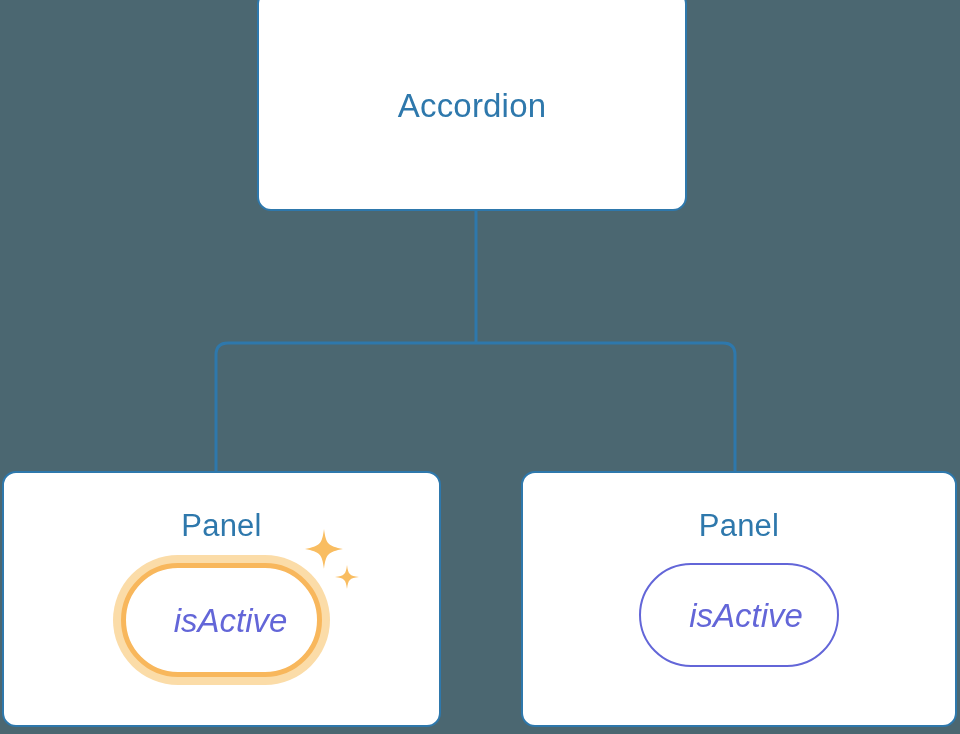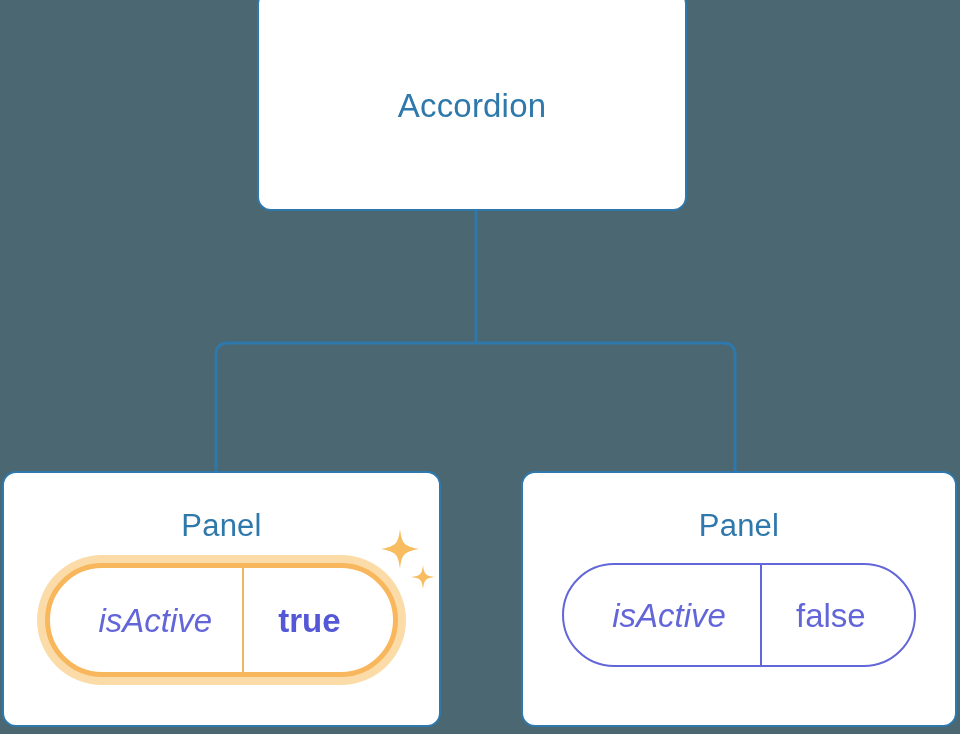--- a/index.html
+++ b/index.html
@@ -158,34 +158,32 @@
   <div class="node" id="node-root">
     <div class="node-title">Accordion</div>
   </div>
 
   <div class="node panel-card" id="node-panel-left">
     <div class="node-title">Panel</div>
 
     <div class="pill-wrap is-highlight">
       <div class="pill">
         <div class="cell cell-key">isActive</div>
-        <div class="cell cell-val">true</div>
       </div>
 
       <svg class="sparkles" viewBox="0 0 64 72">
         <path d="M 24 4 C 26 19 28 21 43 24 C 28 27 26 29 24 44 C 22 29 20 27 5 24 C 20 21 22 19 24 4 Z" fill="#f9bd61"></path>
         <path d="M 47 40 C 48.3 49.5 49.5 50.7 59 52 C 49.5 53.3 48.3 54.5 47 64 C 45.7 54.5 44.5 53.3 35 52 C 44.5 50.7 45.7 49.5 47 40 Z" fill="#f9bd61"></path>
       </svg>
     </div>
   </div>
 
   <div class="node panel-card" id="node-panel-right">
     <div class="node-title">Panel</div>
 
     <div class="pill-wrap">
       <div class="pill">
         <div class="cell cell-key">isActive</div>
-        <div class="cell cell-val">false</div>
       </div>
     </div>
   </div>
 
 </div>
 
 </body></html>

